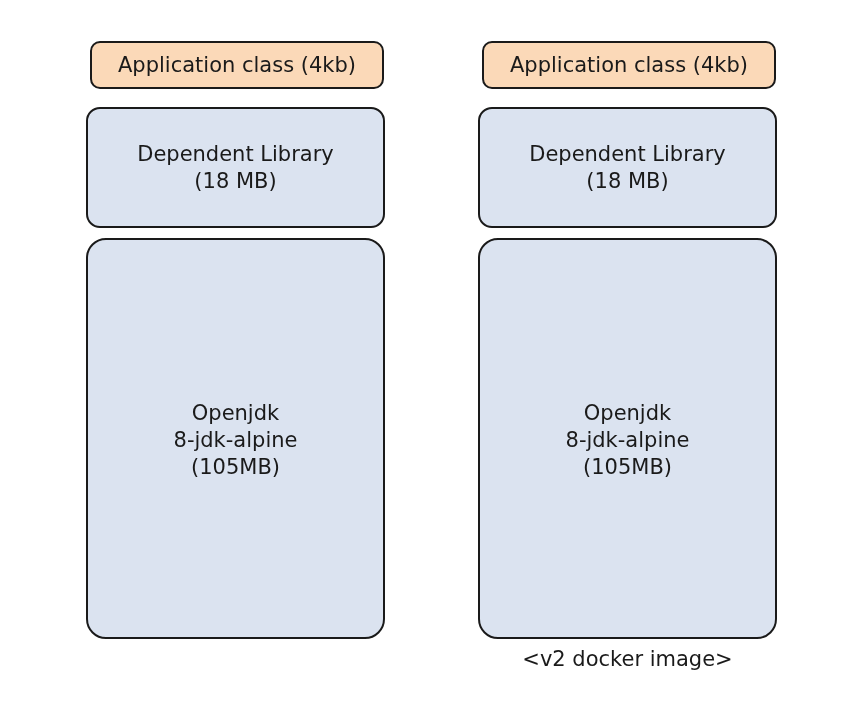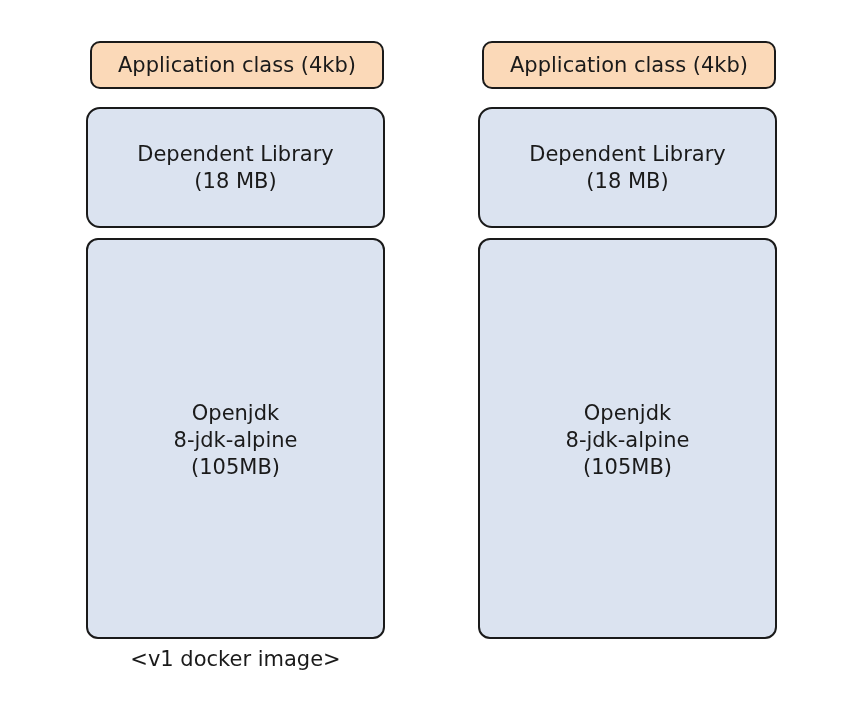--- a/index.html
+++ b/index.html
@@ -58,21 +58,21 @@
     height: 121px;
     margin-top: 18px;
     border-radius: 14px;
     background: #dbe3f0;
     font-size: 21px;
   }
 
   .layer-jdk {
     height: 401px;
     margin-top: 10px;
-    border-radius: 12px;
+    border-radius: 20px;
     background: #dbe3f0;
     font-size: 21px;
     position: relative;
   }
 
   .jdk-inner {
     position: absolute;
     left: 0;
     right: 0;
     top: 160px;
@@ -111,21 +111,20 @@
     </div>
 
     <div class="layer-box layer-jdk">
       <div class="jdk-inner">
         <span class="layer-line">Openjdk</span>
         <span class="layer-line">8-jdk-alpine</span>
         <span class="layer-line jdk-size">(105MB)</span>
       </div>
     </div>
 
-    <div class="column-caption">&lt;v1 docker image&gt;</div>
   </div>
 
   <div class="stack-column" id="column-v2">
 
     <div class="layer-box layer-app">
       <span class="layer-line">Application class (4kb)</span>
     </div>
 
     <div class="layer-box layer-lib">
       <span class="layer-line">Dependent Library</span>
@@ -133,15 +132,16 @@
     </div>
 
     <div class="layer-box layer-jdk">
       <div class="jdk-inner">
         <span class="layer-line">Openjdk</span>
         <span class="layer-line">8-jdk-alpine</span>
         <span class="layer-line jdk-size">(105MB)</span>
       </div>
     </div>
 
+    <div class="column-caption">&lt;v2 docker image&gt;</div>
   </div>
 
 </div>
 
 </body></html>

